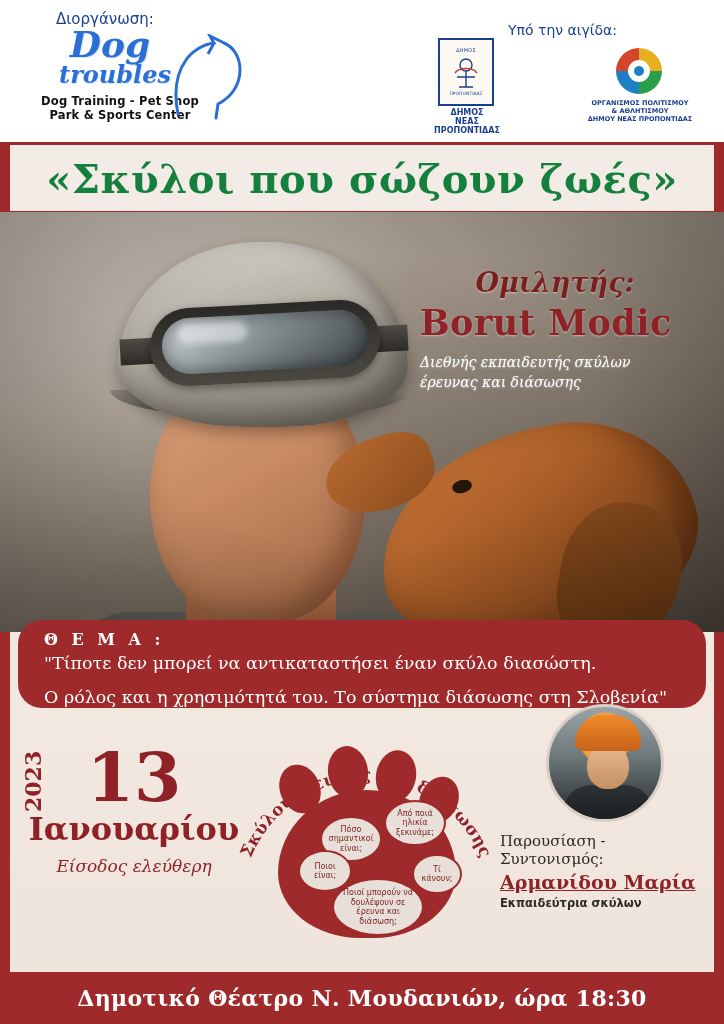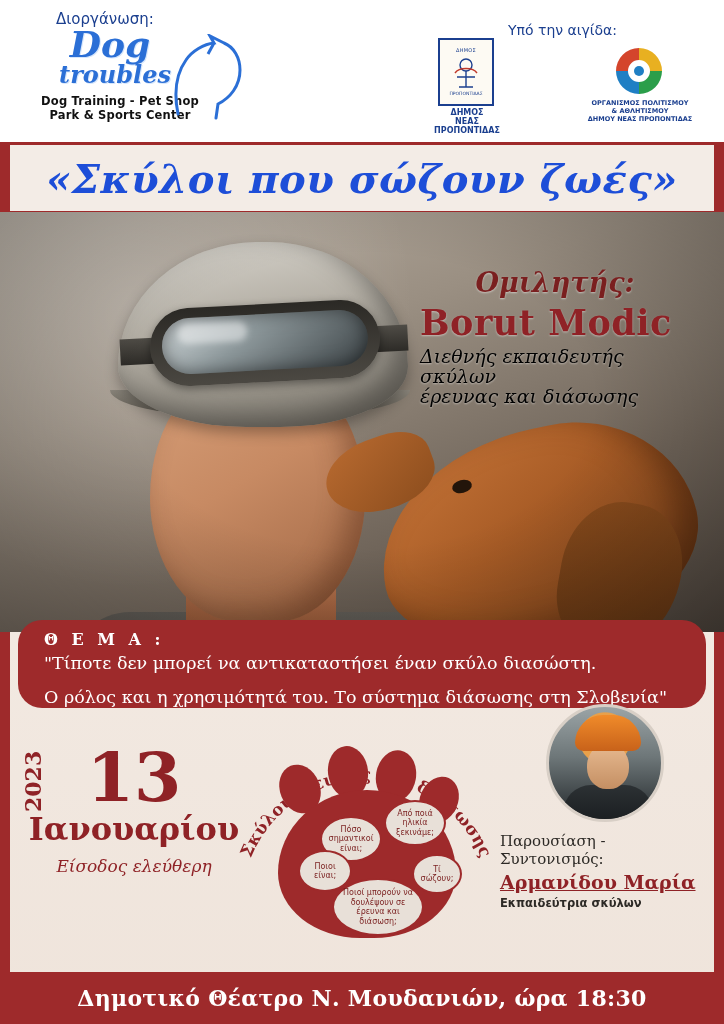--- a/index.html
+++ b/index.html
@@ -74,22 +74,22 @@
     background:#9e2a2b;
     display:flex; align-items:center; justify-content:center;
   }
   .title-band-inner {
     position:absolute; top:145px; left:0; width:724px; height:66px;
     background:#f3ece6;
     display:flex; align-items:center; justify-content:center;
   }
   .main-title {
     font-family:"DejaVu Serif", serif;
-    font-style:italic; font-weight:bold;
-    font-size:40px; color:#1d4ed8;
+    font-weight:bold;
+    font-size:40px; color:#15803d;
     letter-spacing:.5px;
   }
 
   
   .hero {
     position:absolute; top:212px; left:0; width:724px; height:420px;
     overflow:hidden;
     background:#8d8378;
   }
   .hero-bg {
@@ -181,21 +181,21 @@
     font-family:"DejaVu Serif", serif; font-style:italic; font-weight:bold;
     font-size:27px; color:#7a1f1f; text-shadow:0 1px 2px rgba(255,255,255,.5);text-align:center;
   }
   .speaker-name {
     font-family:"DejaVu Serif", serif; font-weight:bold;
     font-size:35px; color:#8f2226; margin-top:4px; letter-spacing:.5px;
     text-shadow:0 1px 2px rgba(255,255,255,.45);
   }
   .speaker-desc {
     font-family:"DejaVu Serif", serif; font-style:italic;
-    font-size:19px; color:#000000; line-height:20px; margin-top:3px;
+    font-size:14px; color:#ffffff; line-height:20px; margin-top:9px;
     text-shadow:0 1px 2px rgba(255,255,255,.45);
   }
 
   
   .theme-box {
     position:absolute; left:18px; top:620px; width:688px; height:88px;
     background:#9e2a2b; border-radius:24px;
     padding:10px 26px; color:#fff;
   }
   .theme-label {
@@ -418,21 +418,21 @@
       </text>
     </svg>
     <div class="paw-toe t1"></div>
     <div class="paw-toe t2"></div>
     <div class="paw-toe t3"></div>
     <div class="paw-toe t4"></div>
     <div class="paw-pad"></div>
     <div class="bub b1">Πόσο σημαντικοί είναι;</div>
     <div class="bub b2">Από ποιά ηλικία ξεκινάμε;</div>
     <div class="bub b3">Ποιοι είναι;</div>
-    <div class="bub b4">Τί σώζουν;</div>
+    <div class="bub b4">Τί κάνουν;</div>
     <div class="bub b5">Ποιοί μπορούν να δουλέψουν σε έρευνα και διάσωση;</div>
   </div>
 
   <div class="presenter">
     <div class="presenter-photo">
       <div class="pp-body"></div>
       <div class="pp-face"></div>
       <div class="pp-helmet"></div>
     </div>
     <div class="presenter-label">Παρουσίαση - Συντονισμός:</div>

